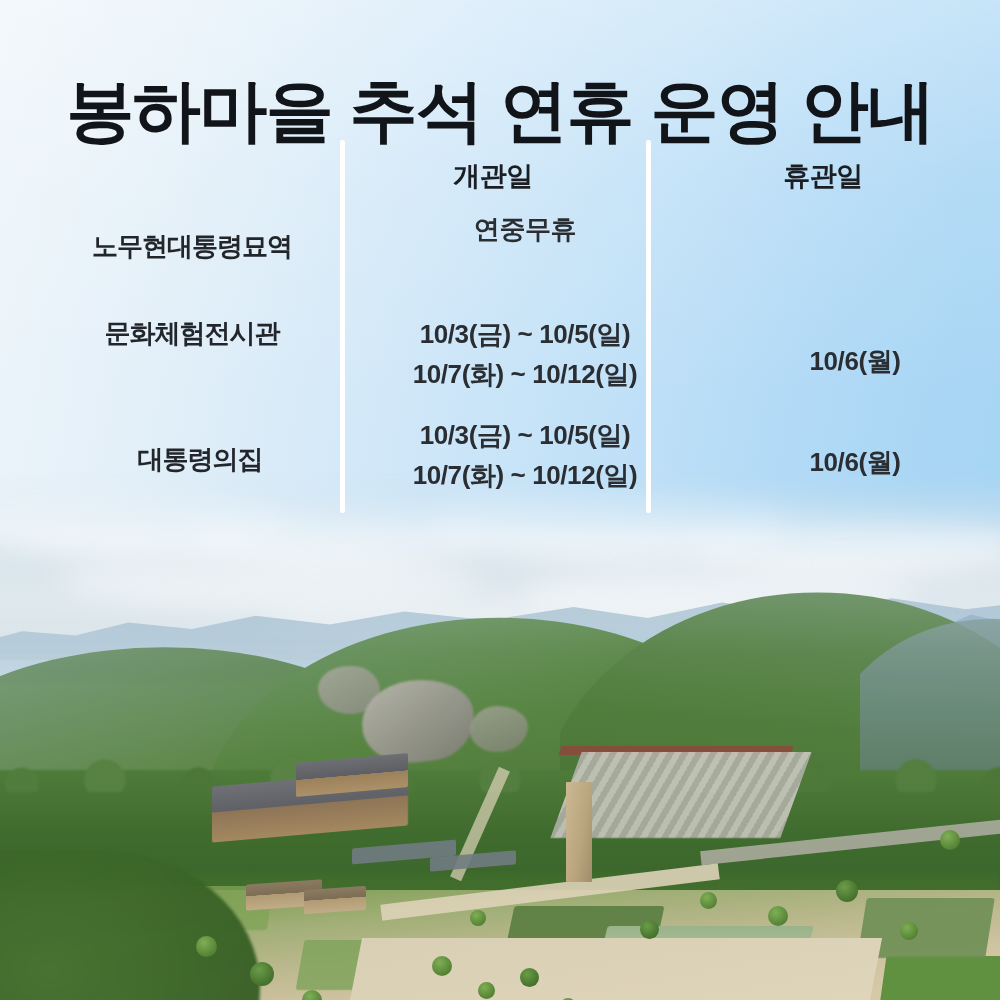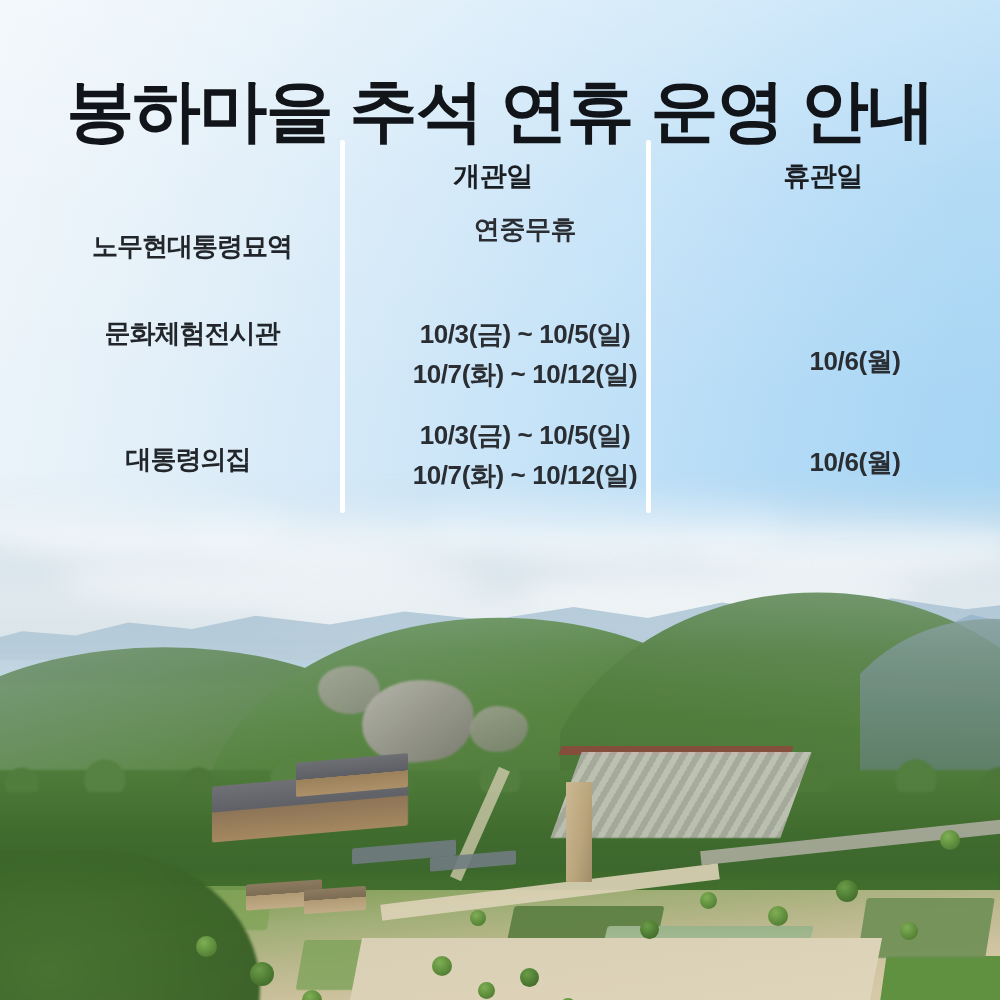--- a/index.html
+++ b/index.html
@@ -396,21 +396,21 @@
   
   .r1-label { left: 44px;  width: 296px; top: 88px; }
   .r1-open  { left: 340px; width: 306px; top: 70px; }
 
   
   .r2-label { left: 44px;  width: 296px; top: 175px; }
   .r2-open  { left: 340px; width: 306px; top: 175px; }
   .r2-close { left: 646px; width: 354px; top: 202px; }
 
   
-  .r3-label { left: 40px;  width: 296px; top: 301px; }
+  .r3-label { left: 52px;  width: 296px; top: 301px; }
   .r3-open  { left: 340px; width: 306px; top: 276px; }
   .r3-close { left: 646px; width: 354px; top: 303px; }
 </style>
 </head>
 <body>
 
 <div class="poster">
 
   <div class="sky"></div>
   <div class="sky-vert"></div>

